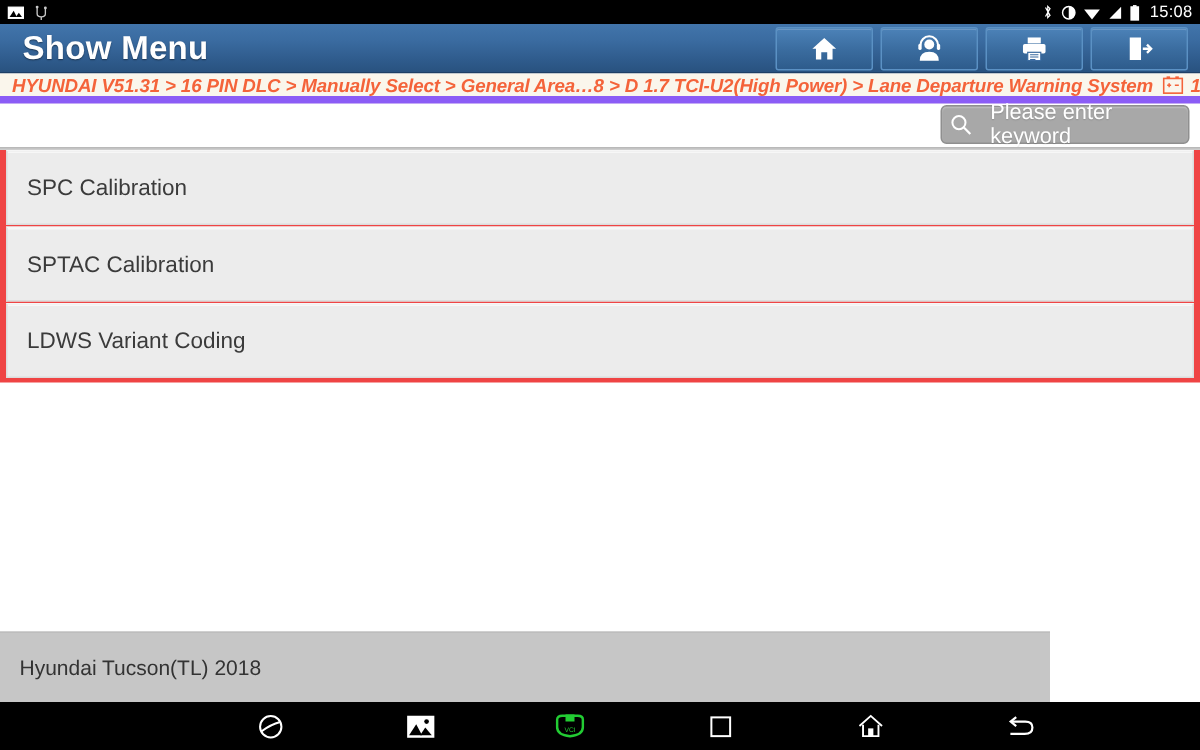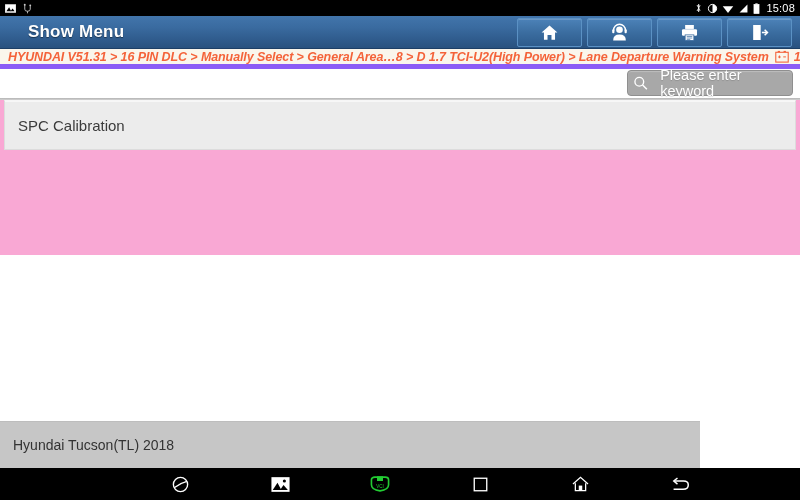--- a/index.html
+++ b/index.html
@@ -23,22 +23,22 @@
   .sb-ico { display:block; }
 
   
   .titlebar {
     position:absolute; top:16px; left:0; width:800px; height:33px;
     background:linear-gradient(180deg,#4275ab 0%,#3a6ba0 35%,#2f5b8c 75%,#29527f 100%);
     border-bottom:1px solid #1d3f66;
     display:flex; align-items:center; justify-content:space-between;
   }
   .title-text {
-    color:#ffffff; font-size:17px; font-weight:bold;
-    padding-left:28px; letter-spacing:0.2px;
+    color:#ffffff; font-size:22px; font-weight:bold;
+    padding-left:15px; letter-spacing:0.2px;
     text-shadow:0 1px 1px rgba(0,0,0,0.45);
   }
   .tool-group { display:flex; height:29px; margin-right:8px; gap:5px; }
   .tool-btn {
     width:65px; height:29px;
     background:linear-gradient(180deg,#4c82b8 0%,#3b6da0 50%,#2e5c8c 100%);
     border:1px solid #5b91c4;
     border-radius:2px;
     display:flex; align-items:center; justify-content:center;
     box-shadow:inset 0 1px 0 rgba(255,255,255,0.18);
@@ -73,21 +73,21 @@
   }
   .search-ph {
     color:#ffffff; font-size:14.5px; margin-left:12px;
     text-shadow:0 1px 1px rgba(0,0,0,0.15);
   }
 
   
   .listwrap {
     position:absolute; top:100px; left:0; width:800px; height:155px;
     padding:0 4px;
-    background:#f9a8d4;
+    background:#ef4444;
   }
   .list-top-shadow {
     position:absolute; top:98px; left:0; width:800px; height:4px;
     background:linear-gradient(180deg,#b4b4b4 0%,#d8d8d8 60%,#ffffff 100%);
   }
   .menu-item {
     position:relative;
     height:50px; width:100%;
     background:#ececec;
     border:1px solid #dcdcdc;
@@ -223,20 +223,26 @@
       <path d="M11.4 11.4 L16.5 16.5" stroke="#ffffff" stroke-width="1.8"></path>
     </svg>
     <span class="search-ph">Please enter keyword</span>
   </div>
 
   <div class="list-top-shadow"></div>
   <div class="listwrap">
     <div class="menu-item">
       <span class="menu-item-label">SPC Calibration</span>
     </div>
+    <div class="menu-item">
+      <span class="menu-item-label">SPTAC Calibration</span>
+    </div>
+    <div class="menu-item">
+      <span class="menu-item-label">LDWS Variant Coding</span>
+    </div>
   </div>
 
   <div class="vehiclebar">
     <span class="vehicle-text">Hyundai Tucson(TL) 2018</span>
   </div>
 
   <div class="navbar">
 
     <div class="nav-slot n1">
       <svg width="19" height="19" viewBox="0 0 24 24">

